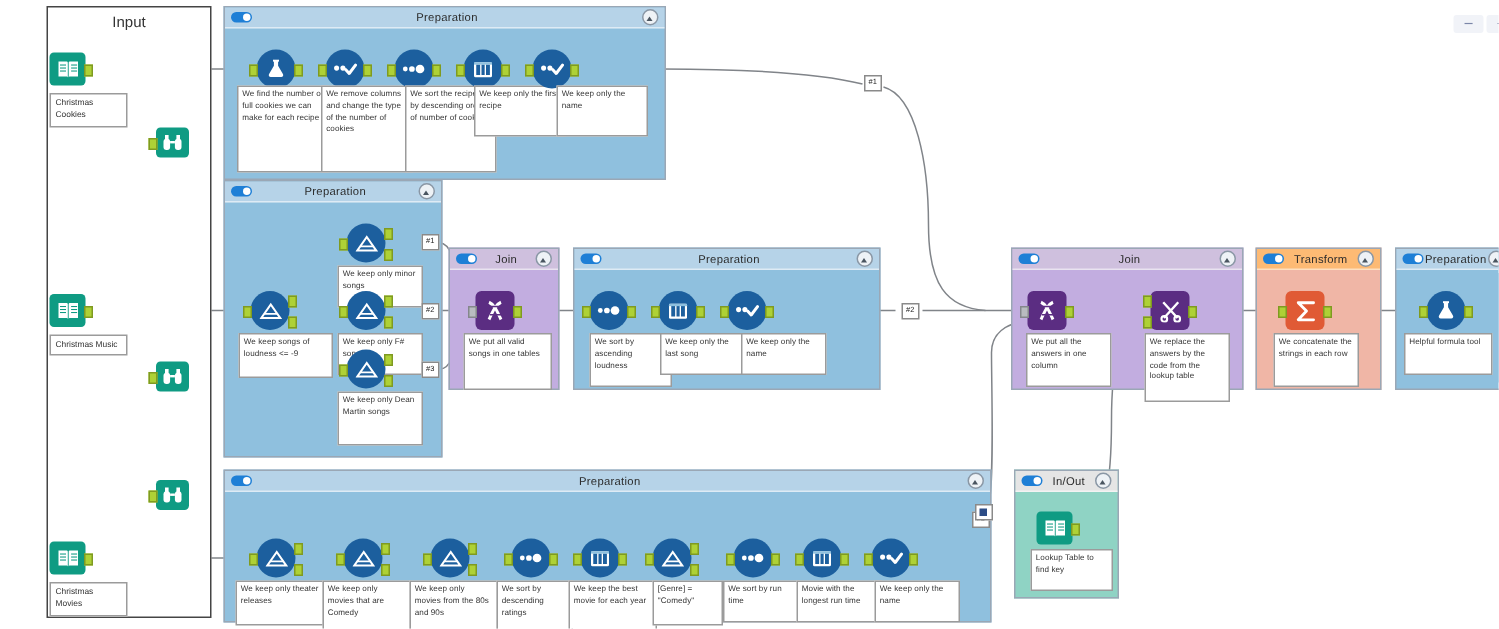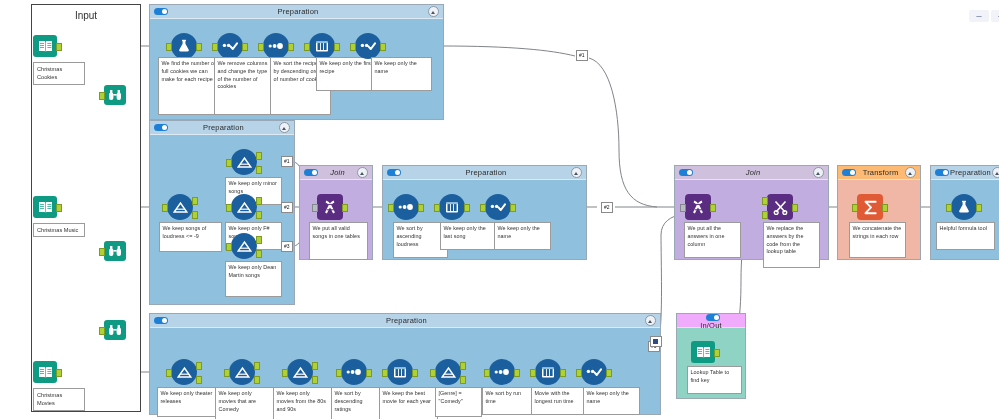--- a/index.html
+++ b/index.html
@@ -17,27 +17,27 @@
   
   .group{border:1px solid #9aa7b5;}
   .group-head{position:absolute;left:0;top:0;width:100%;height:13px;
       display:flex;align-items:center;border-bottom:1px solid rgba(255,255,255,.55);}
   .group-title{flex:1;text-align:center;font-size:7.5px;color:#2b2b2b;letter-spacing:.2px;}
   .group-body{position:absolute;left:3px;right:3px;top:16px;bottom:4px;}
 
   .g-prep   .group-head{background:#b6d3e8;}
   .g-prep   {background:#8fc0de;}
   .g-prep   .group-body{background:#8fc0de;}
-  .g-join   .group-head{background:#cfc0de;font-style:italic;}
+  .g-join   .group-head{background:#cfc0de;}
   .g-join   {background:#c2ade0;}
   .g-join   .group-body{background:#c2ade0;}
   .g-trans  .group-head{background:#fdba74;}
   .g-trans  {background:#f0b6a6;}
   .g-trans  .group-body{background:#f0b6a6;}
-  .g-inout  .group-head{background:#f0abfc;flex-direction:column;}
+  .g-inout  .group-head{background:#e5e5e5;}
   .g-inout  {background:#8fd3c4;}
   .g-inout  .group-body{background:#8fd3c4;}
 
   
   .toggle{width:14px;height:7px;border-radius:4px;background:#1e7fd6;
           margin-left:4px;position:relative;flex:none;}
   .toggle:after{content:"";position:absolute;right:1px;top:1px;width:5px;height:5px;
           border-radius:50%;background:#fff;}
   .collapse-btn{width:9px;height:9px;border-radius:50%;background:#eef2f6;
           border:1px solid #8a97a5;margin-right:4px;flex:none;position:relative;}

